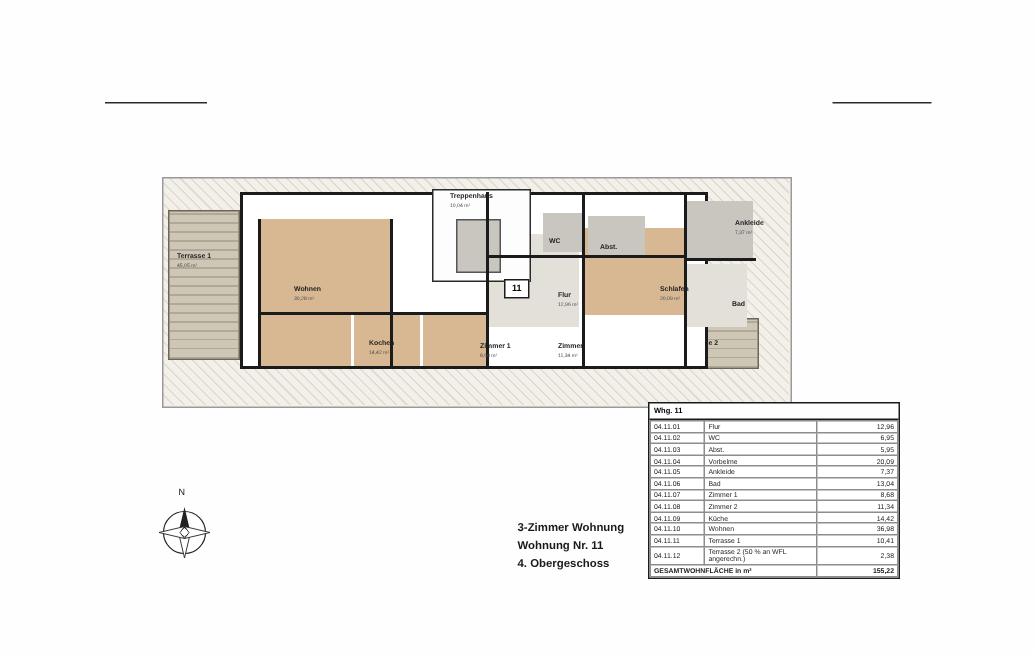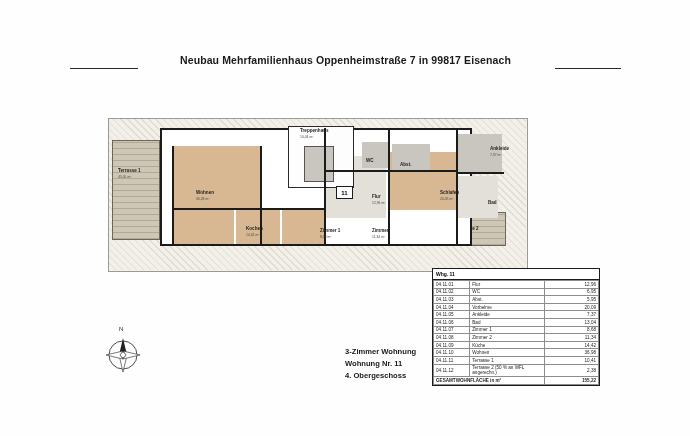--- a/index.html
+++ b/index.html
@@ -96,21 +96,20 @@
   td.val{width:33%;text-align:right;}
   tr.total td{font-weight:bold;border-top:1px solid #1b1b1b;}
 </style>
 </head>
 <body>
 
 <div id="sheet">
 
   <div id="title-rule-left"></div>
   <div id="title-rule-right"></div>
-  <div id="page-title">Neubau Mehrfamilienhaus Oppenheimstraße 7 in 99817 Eisenach</div>
 
 
   <div id="plan-frame"></div>
   <div id="plan-hatch"></div>
 
   <div id="terrasse1" class="room"></div>
   <div class="lbl" style="left:118px;top:168px;">
     <b>Terrasse 1</b><br>
     <span class="a">45,05 m²</span>
   </div>

